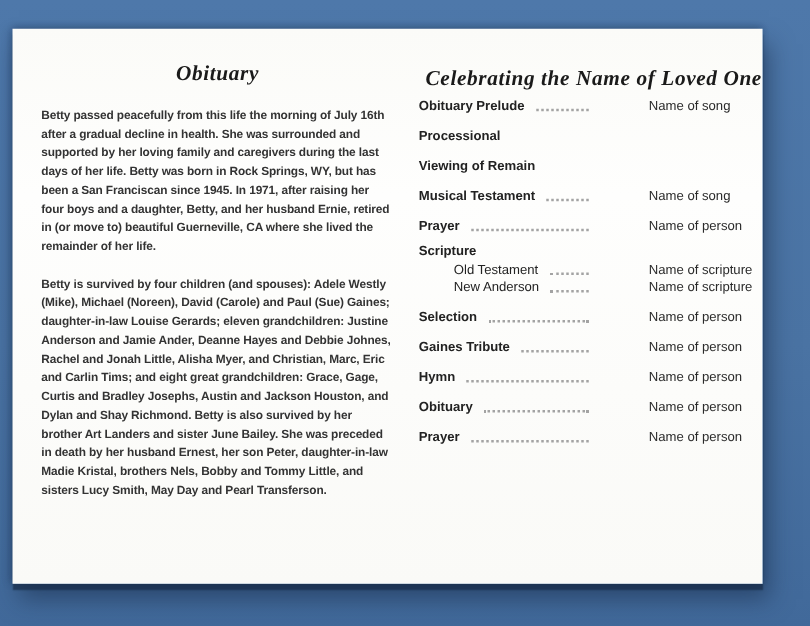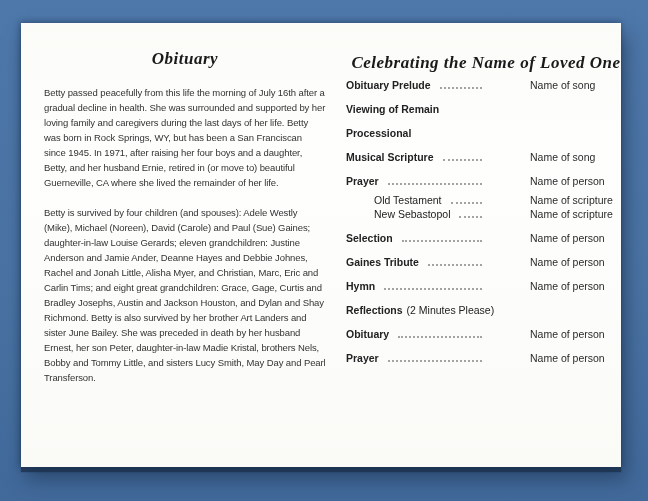--- a/index.html
+++ b/index.html
@@ -5,21 +5,21 @@
   html, body { margin: 0; padding: 0; }
   body {
     width: 648px; height: 501px;
     background: linear-gradient(180deg, #4e78aa 0%, #4a73a3 55%, #41699a 100%);
     position: relative;
     font-family: "Liberation Sans", sans-serif;
     overflow: hidden;
   }
   .paper {
     position: absolute;
-    left: 21px; top: 23px;
+    left: 10px; top: 23px;
     width: 600px; height: 444px;
     background: linear-gradient(180deg, #fbfbf8 0%, #fefefd 30%, #fafaf7 100%);
     box-shadow:
       0 5px 1px rgba(24,44,72,0.70),
       5px 12px 18px rgba(20,38,66,0.50),
       -2px 0 6px rgba(28,48,78,0.30),
       0 -2px 5px rgba(28,48,78,0.25);
     overflow: hidden;
   }
   
@@ -36,20 +36,21 @@
     text-align: center;
     letter-spacing: 0.5px;
   }
   .left-col .page-title { margin-bottom: 16px; }
   .obit-text p {
     margin: 0 0 15px 0;
     font-size: 9.5px;
     letter-spacing: -0.1px;
     line-height: 15px;
     color: #333333;
+    font-weight: bold;
   }
   
   .right-col {
     position: absolute;
     left: 325px; top: 30px; width: 280px;
   }
   .right-col .page-title { }
   .svc-row {
     display: flex;
     align-items: center;
@@ -89,48 +90,51 @@
   <div class="right-col">
     <div class="page-title">Celebrating the Name of Loved One</div>
 
     <div class="svc-row">
       <span class="svc-label">Obituary Prelude</span>
       <span class="svc-leader"></span>
       <span class="svc-value">Name of song</span>
     </div>
 
     <div class="svc-row">
-      <span class="svc-label">Viewing of Remain</span>
+      <span class="svc-label">Processional</span>
     </div>
 
     <div class="svc-row">
-      <span class="svc-label">Processional</span>
+      <span class="svc-label">Viewing of Remain</span>
     </div>
 
 
     <div class="svc-row">
-      <span class="svc-label">Musical Scripture</span>
+      <span class="svc-label">Musical Testament</span>
       <span class="svc-leader"></span>
       <span class="svc-value">Name of song</span>
     </div>
 
     <div class="svc-row">
       <span class="svc-label">Prayer</span>
       <span class="svc-leader"></span>
       <span class="svc-value">Name of person</span>
     </div>
 
     <div class="svc-group">
+      <div class="svc-row svc-row--head">
+        <span class="svc-label">Scripture</span>
+      </div>
       <div class="svc-row svc-row--sub">
         <span class="svc-sublabel">Old Testament</span>
         <span class="svc-leader"></span>
         <span class="svc-value">Name of scripture</span>
       </div>
       <div class="svc-row svc-row--sub">
-        <span class="svc-sublabel">New Sebastopol</span>
+        <span class="svc-sublabel">New Anderson</span>
         <span class="svc-leader"></span>
         <span class="svc-value">Name of scripture</span>
       </div>
     </div>
 
     <div class="svc-row">
       <span class="svc-label">Selection</span>
       <span class="svc-leader"></span>
       <span class="svc-value">Name of person</span>
     </div>
@@ -140,24 +144,20 @@
       <span class="svc-leader"></span>
       <span class="svc-value">Name of person</span>
     </div>
 
     <div class="svc-row">
       <span class="svc-label">Hymn</span>
       <span class="svc-leader"></span>
       <span class="svc-value">Name of person</span>
     </div>
 
-    <div class="svc-row">
-      <span class="svc-label">Reflections</span>
-      <span class="svc-suffix">(2 Minutes Please)</span>
-    </div>
 
     <div class="svc-row">
       <span class="svc-label">Obituary</span>
       <span class="svc-leader"></span>
       <span class="svc-value">Name of person</span>
     </div>
 
     <div class="svc-row">
       <span class="svc-label">Prayer</span>
       <span class="svc-leader"></span>

